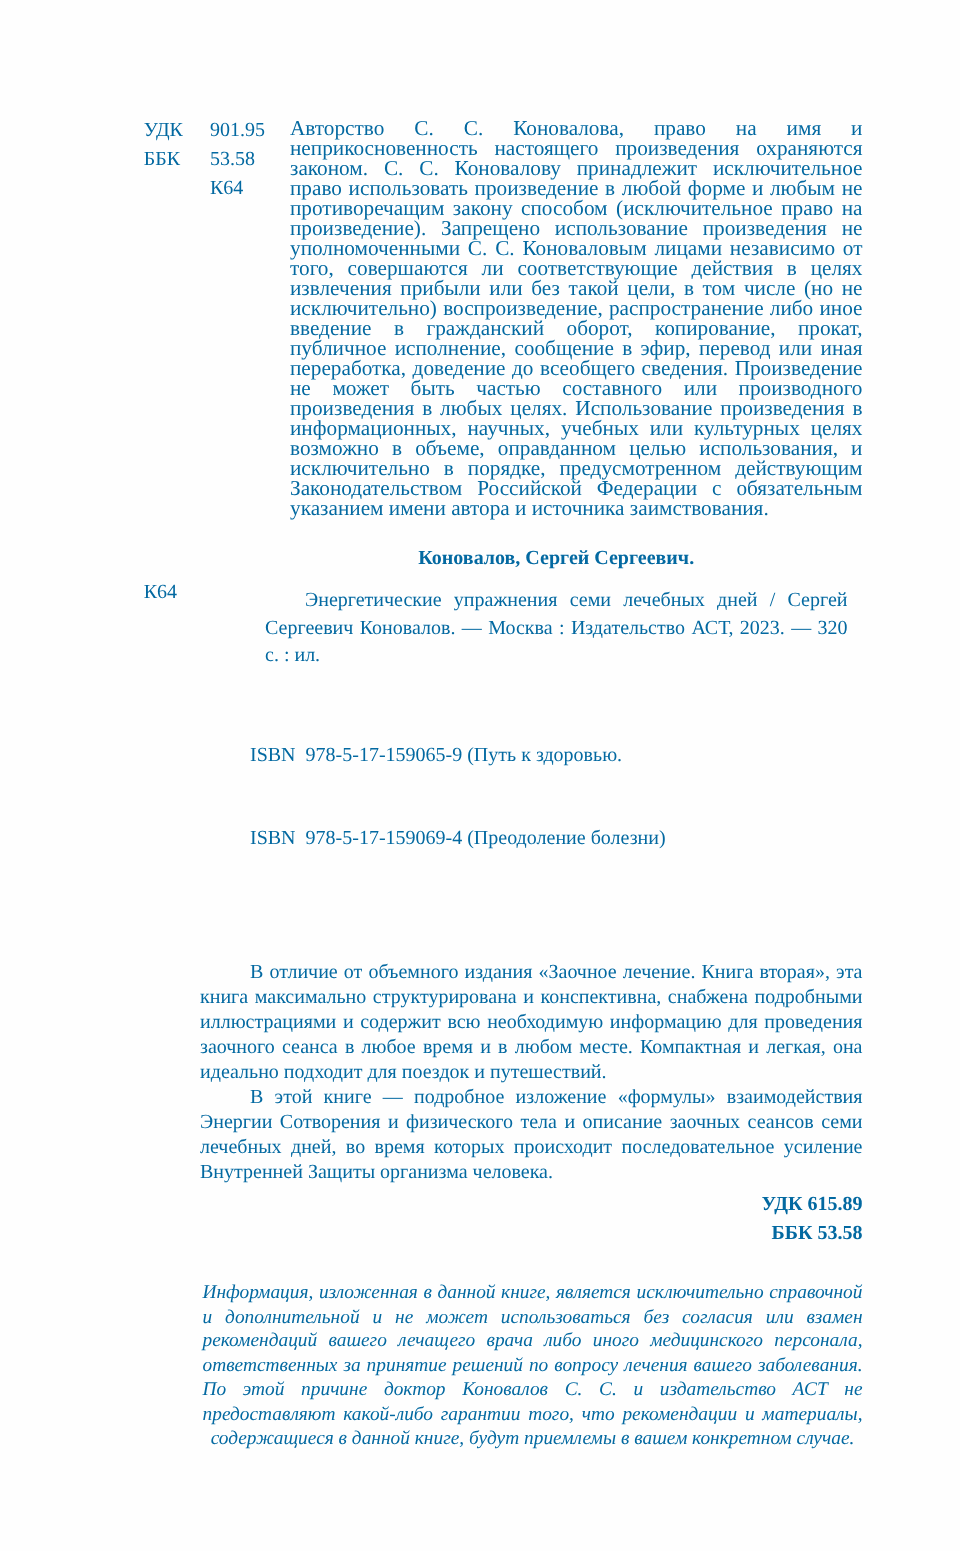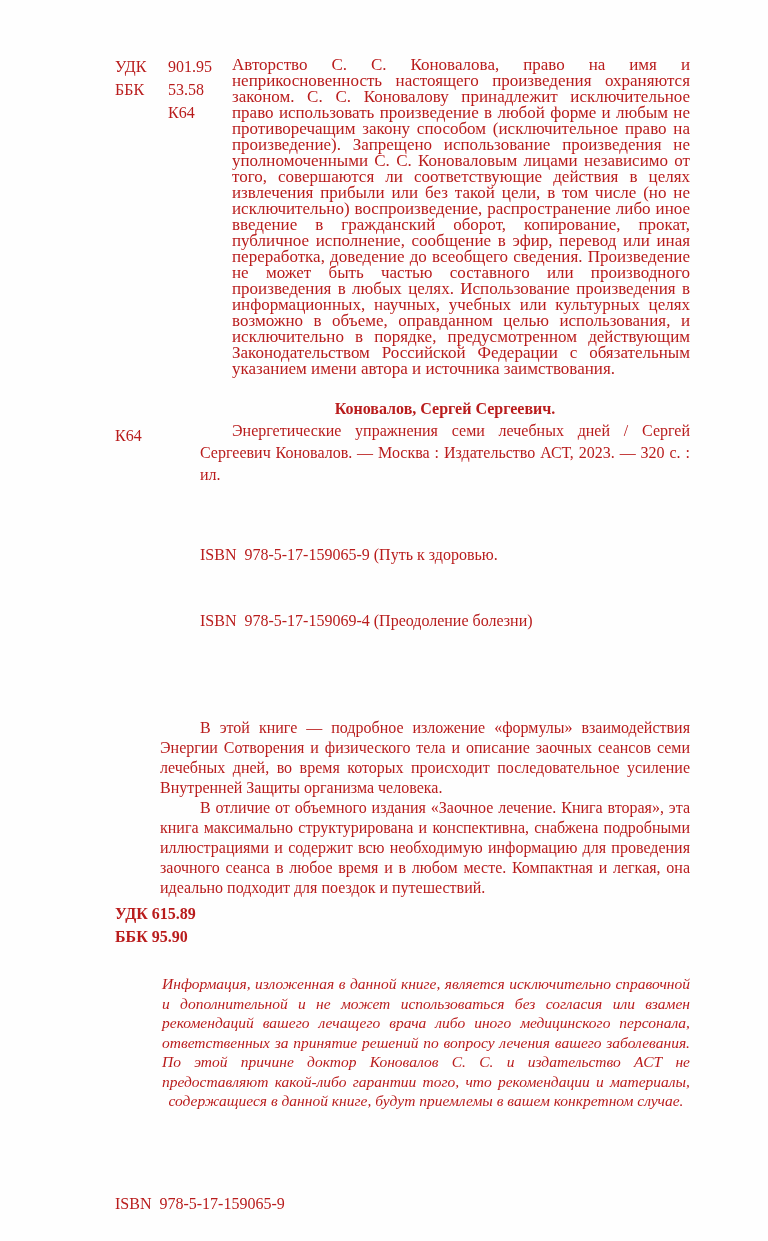--- a/index.html
+++ b/index.html
@@ -5,25 +5,25 @@
   html, body {
     margin: 0;
     padding: 0;
     background: #ffffff;
   }
   .page {
     position: relative;
     width: 768px;
     height: 1241px;
     background: #fefefe;
-    color: #b91c1c;
+    color: #0369a1;
     font-family: "Liberation Serif", "DejaVu Serif", serif;
     overflow: hidden;
     box-sizing: border-box;
-    padding: 57px 78px 0 115px;
+    padding: 95px 78px 0 115px;
   }
   
   .top-block {
     display: flex;
     align-items: flex-start;
   }
   .codes {
     flex: 0 0 117px;
     display: grid;
     grid-template-columns: 40px auto;
@@ -52,21 +52,21 @@
     position: absolute;
     left: 0;
     top: 27px;
   }
   .bib-author {
     margin: 0;
     font-weight: bold;
     text-align: center;
   }
   .bib-entry {
-    margin: 0;
+    margin: 12px;
     text-align: justify;
     text-indent: 32px;
   }
   .bib-isbns {
     margin-top: 14px;
     padding-left: 85px;
     font-size: 16px;
     line-height: 22px;
     white-space: pre-wrap;
   }
@@ -78,20 +78,21 @@
     font-size: 16px;
     line-height: 20px;
   }
   .annotation p {
     margin: 0;
     text-align: justify;
     text-indent: 40px;
   }
   .codes-right {
     margin-top: 4px;
+    text-align: right;
     font-weight: bold;
     font-size: 16px;
     line-height: 23px;
   }
   
   .disclaimer {
     margin: 26px 0 0 47px;
     font-style: italic;
     font-size: 15.5px;
     line-height: 19.5px;
@@ -134,27 +135,27 @@
     <p class="bib-author">Коновалов, Сергей Сергеевич.</p>
     <p class="bib-entry">Энергетические упражнения семи лечебных дней / Сергей Сергеевич Коновалов. — Москва : Издательство АСТ, 2023. — 320 с. : ил.</p>
   </div>
 
   <div class="bib-isbns">
     <div class="line">ISBN  978-5-17-159065-9 (Путь к здоровью.</div>
     <div class="line">ISBN  978-5-17-159069-4 (Преодоление болезни)</div>
   </div>
 
   <div class="annotation">
+    <p>В отличие от объемного издания «Заочное лечение. Книга вторая», эта книга максимально структурирована и конспективна, снабжена подробными иллюстрациями и содержит всю необходимую информацию для проведения заочного сеанса в любое время и в любом месте. Компактная и легкая, она идеально подходит для поездок и путешествий.</p>
     <p>В этой книге — подробное изложение «формулы» взаимодействия Энергии Сотворения и физического тела и описание заочных сеансов семи лечебных дней, во время которых происходит последовательное усиление Внутренней Защиты организма человека.</p>
-    <p>В отличие от объемного издания «Заочное лечение. Книга вторая», эта книга максимально структурирована и конспективна, снабжена подробными иллюстрациями и содержит всю необходимую информацию для проведения заочного сеанса в любое время и в любом месте. Компактная и легкая, она идеально подходит для поездок и путешествий.</p>
   </div>
 
   <div class="codes-right">
     <div class="line">УДК 615.89</div>
-    <div class="line">ББК 95.90</div>
+    <div class="line">ББК 53.58</div>
   </div>
 
   <p class="disclaimer">Информация, изложенная в данной книге, является исключительно справочной и дополнительной и не может использоваться без согласия или взамен рекомендаций вашего лечащего врача либо иного медицинского персонала, ответственных за принятие решений по вопросу лечения вашего заболевания. По этой причине доктор Коновалов С. С. и издательство АСТ не предоставляют какой-либо гарантии того, что рекомендации и материалы, содержащиеся в данной книге, будут приемлемы в вашем конкретном случае.</p>
 
   <div class="footer">
     <div class="footer-left">
       <div class="line">ISBN  978-5-17-159065-9</div>
       
       
       

